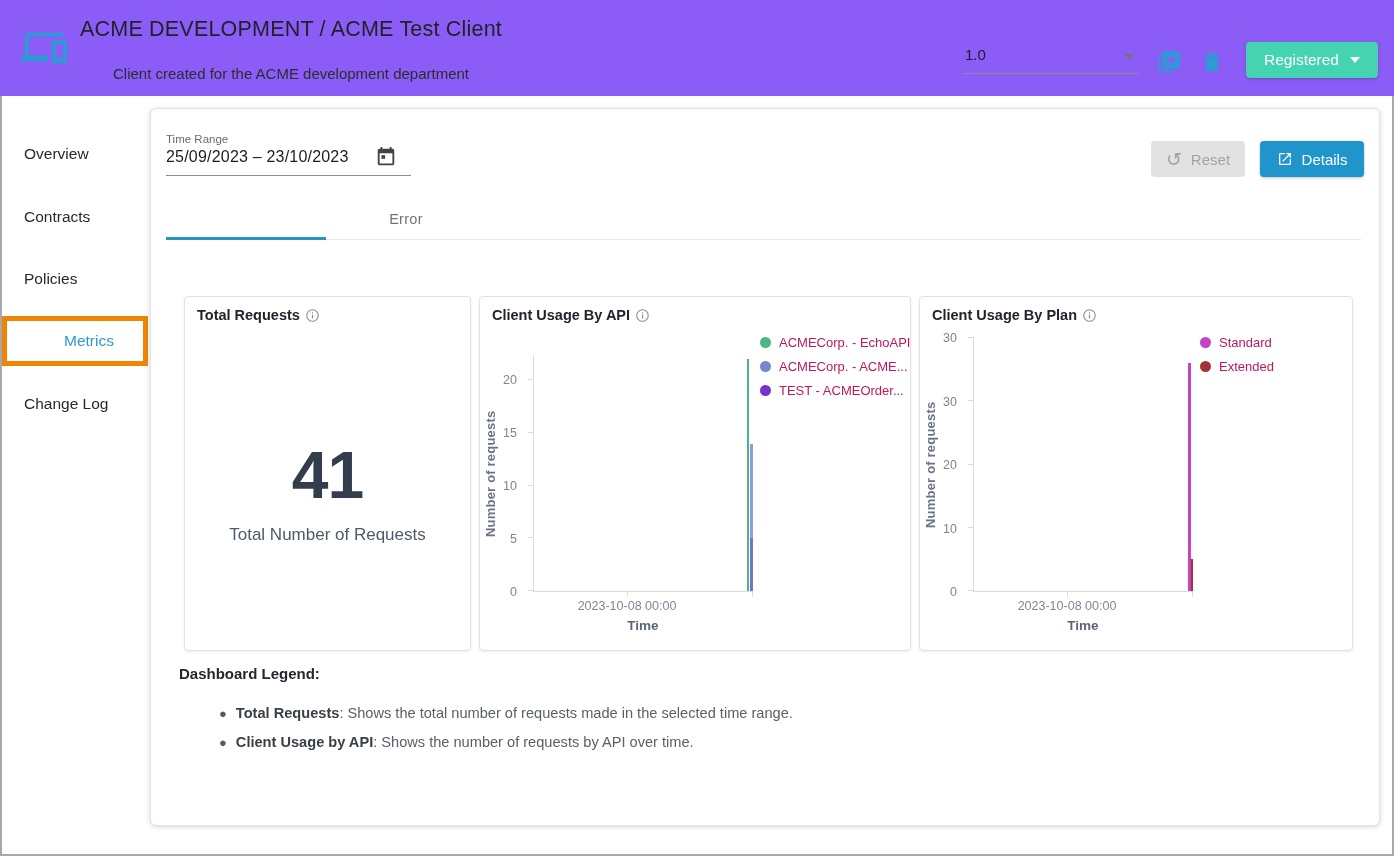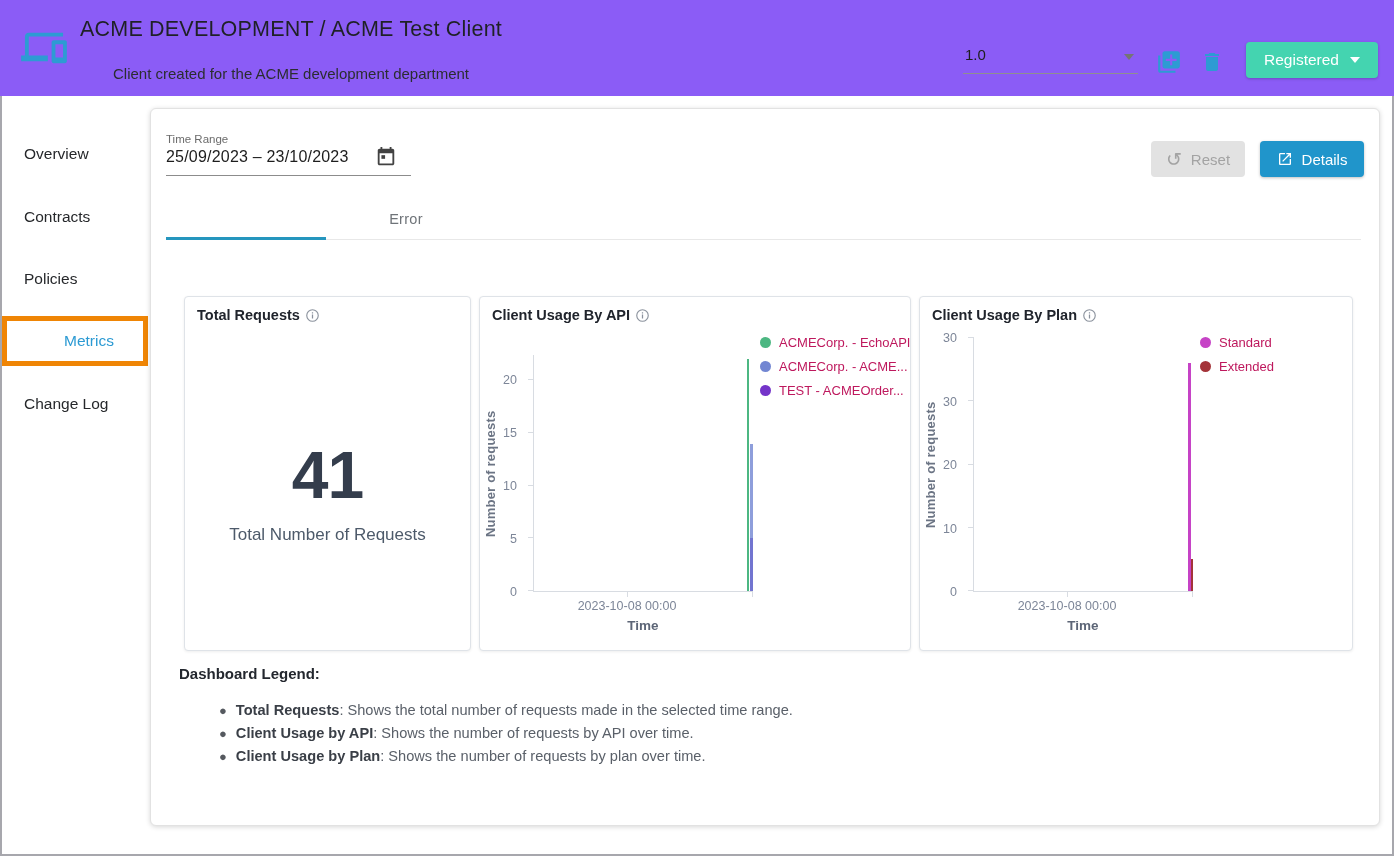--- a/index.html
+++ b/index.html
@@ -87,21 +87,21 @@
   .chart-legend { position:absolute; left:280px; top:33px; }
   .legend-item { display:flex; align-items:center; height:24px; cursor:pointer; }
   .legend-dot { width:11px; height:11px; border-radius:50%; margin-right:8px; flex:none; }
   .legend-label { font-size:13px; color:#be185d; white-space:nowrap; }
   .spike { position:absolute; bottom:0; }
 
   
   .dash-legend { position:absolute; left:28px; top:556px; }
   .dl-title { font-size:15px; font-weight:700; color:#23272e; }
   .dl-list { margin-top:17px; margin-left:40px; }
-  .dl-row { font-size:14.6px; line-height:23px; color:#5a6069; }
+  .dl-row { font-size:14.6px; line-height:28px; color:#5a6069; }
   .dl-bullet { color:#55595f; margin-right:9px; font-size:13px; }
   .dl-term { font-weight:700; color:#3a3f47; }
 </style>
 </head>
 <body>
 
 <header class="app-header">
   <svg class="devices-icon" viewBox="0 0 24 21">
     <path fill="#2d9bd3" d="M4 5h18V3H4c-1.1 0-2 .9-2 2v10H0v3h14v-3H4V5zm19 2h-6c-.55 0-1 .45-1 1v10c0 .55.45 1 1 1h6c.55 0 1-.45 1-1V8c0-.55-.45-1-1-1zm-1 9h-4V9h4v7z"></path>
   </svg>
@@ -268,17 +268,16 @@
           <span class="legend-label">Extended</span>
         </div>
       </div>
   </section>
 
   <div class="dash-legend">
     <div class="dl-title">Dashboard Legend:</div>
     <div class="dl-list">
       <div class="dl-row"><span class="dl-bullet">●</span><span class="dl-term">Total Requests</span><span class="dl-desc">: Shows the total number of requests made in the selected time range.</span></div>
       <div class="dl-row"><span class="dl-bullet">●</span><span class="dl-term">Client Usage by API</span><span class="dl-desc">: Shows the number of requests by API over time.</span></div>
-      <div class="dl-row"><span class="dl-bullet">●</span><span class="dl-term">Client Usage by Plan</span><span class="dl-desc">: Shows the number of requests by plan over time.</span></div>
     </div>
   </div>
 
 </main>
 
 </body></html>

